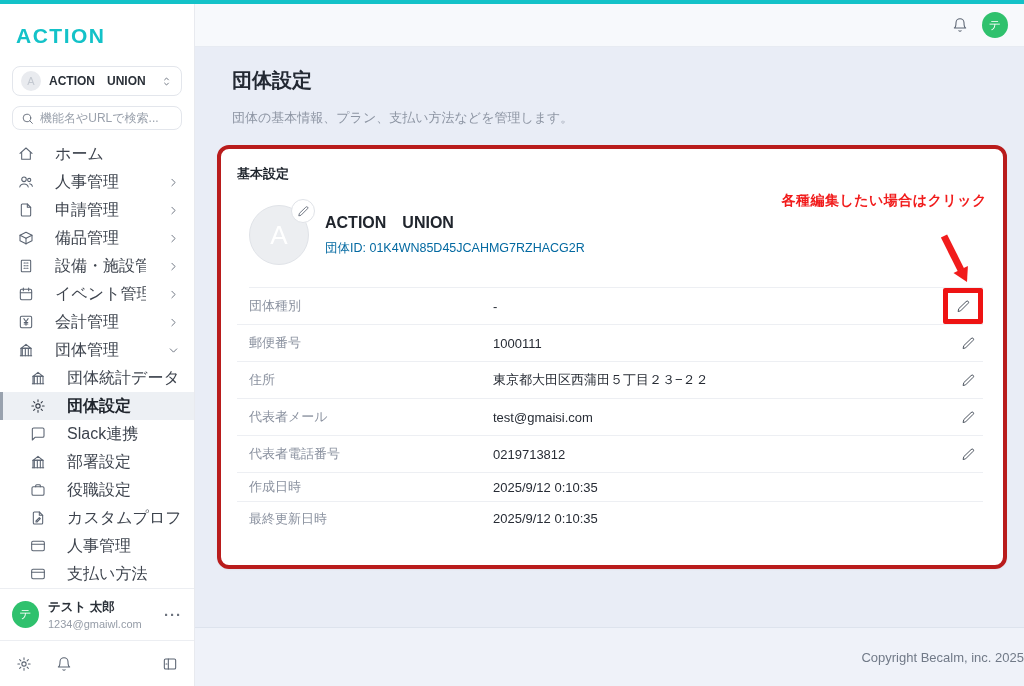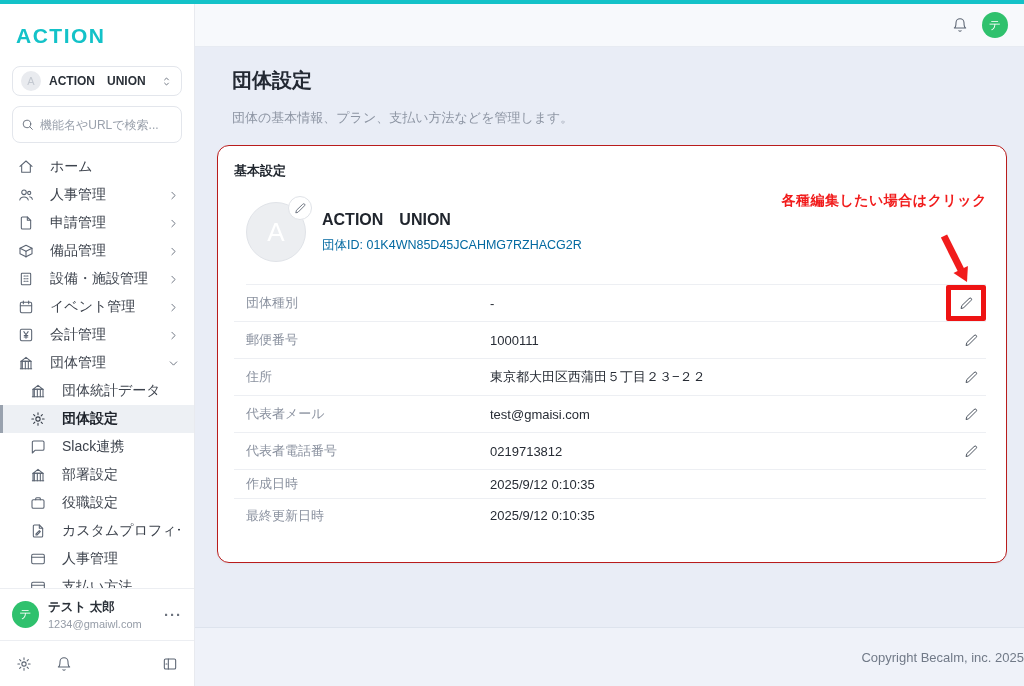--- a/index.html
+++ b/index.html
@@ -12,29 +12,29 @@
 
   
   .sidebar { position:absolute; top:4px; left:0; width:195px; height:682px; background:#fff;
              border-right:1px solid #e8eaef; display:flex; flex-direction:column; z-index:20; }
   .logo { padding:20px 16px 6px 16px; font-size:21px; font-weight:900; letter-spacing:1.5px; color:#13c2c8; }
   .org-select { margin:12px 12px 0 12px; height:30px; border:1px solid #e3e6ec; border-radius:8px;
                 display:flex; align-items:center; gap:8px; padding:0 8px; background:#fff; cursor:pointer; }
   .org-avatar { width:20px; height:20px; border-radius:50%; background:#e9ebef; color:#c3c8d0;
                 font-size:11px; display:flex; align-items:center; justify-content:center; flex:none; }
   .org-name { font-size:12px; font-weight:700; color:#2a3038; flex:1; white-space:nowrap; overflow:hidden; }
-  .search-box { margin:10px 12px 0 12px; height:37px; border:1px solid #e3e6ec; border-radius:8px;
+  .search-box { margin:10px 12px 0 12px; height:24px; border:1px solid #e3e6ec; border-radius:8px;
                 display:flex; align-items:center; gap:6px; padding:0 8px; background:#fff; }
   .search-box input { border:0; outline:0; width:100%; font-size:12px; color:#49505a; background:transparent;
                       font-family:inherit; }
   .search-box input::placeholder { color:#9aa1ac; }
 
   .menu { flex:1; overflow:hidden; padding-top:10px; }
-  .mi { height:28px; display:flex; align-items:center; gap:16px; padding:0 14px 0 18px;
-        font-size:14px; color:#3d434d; cursor:pointer; }
+  .mi { height:28px; display:flex; align-items:center; gap:21px; padding:0 14px 0 18px;
+        font-size:16px; color:#3d434d; cursor:pointer; }
   .mi .lbl { flex:1; white-space:nowrap; overflow:hidden; }
   .mi .chev { color:#8d95a1; flex:none; display:flex; }
   .sub { padding-left:30px; }
   .mi.active { background:#edf0f4; border-left:3px solid #99a2ae; padding-left:27px; color:#1f242c; font-weight:600; }
   .ic { width:16px; height:16px; stroke:#5b6472; fill:none; stroke-width:1.6; stroke-linecap:round;
         stroke-linejoin:round; flex:none; }
   .ic.small { width:13px; height:13px; }
   .mi.active .ic { stroke:#333a45; }
 
   .user-panel { border-top:1px solid #eceef2; padding:10px 12px; display:flex; align-items:center; gap:9px; }
@@ -51,21 +51,21 @@
   
   .main { position:absolute; top:4px; left:195px; width:829px; height:682px; display:flex; flex-direction:column; }
   .header { height:43px; background:#f7f9fc; border-bottom:1px solid #e7ebf2; display:flex; align-items:center;
             justify-content:flex-end; gap:14px; padding:0 16px; flex:none; }
   .hdr-avatar { width:26px; height:26px; border-radius:50%; background:#2fc16d; color:#fff; font-size:12px;
                 display:flex; align-items:center; justify-content:center; cursor:pointer; }
   .content { flex:1; background:#e9edf6; display:flex; flex-direction:column; overflow:hidden; }
   .page-title { margin:20px 0 0 37px; font-size:20px; font-weight:700; color:#232933; }
   .page-subtitle { margin:15px 0 0 37px; font-size:13px; color:#8d95a3; }
 
-  .card { margin:18px 17px 0 22px; background:#fff; border:1px solid #b91c1c; border-radius:12px;
+  .card { margin:18px 17px 0 22px; background:#fff; border:4px solid #b91c1c; border-radius:12px;
           box-shadow:0 1px 2px rgba(16,24,40,.04); padding:16px 20px 30px 16px; }
   .card-heading { font-size:13px; font-weight:700; color:#20262e; }
   .org-row { display:flex; align-items:center; gap:16px; margin:22px 0 0 12px; padding-bottom:22px;
              border-bottom:1px solid #edeff3; }
   .big-avatar { position:relative; width:60px; height:60px; flex:none; }
   .big-avatar .circle { width:60px; height:60px; border-radius:50%; background:#eceef1; border:1px solid #e0e3e8;
                         color:#fff; font-size:26px; display:flex; align-items:center; justify-content:center; }
   .avatar-edit { position:absolute; top:-6px; right:-6px; width:24px; height:24px; border-radius:50%;
                  background:#fff; border:1px solid #e0e3e8; display:flex; align-items:center; justify-content:center;
                  cursor:pointer; }

